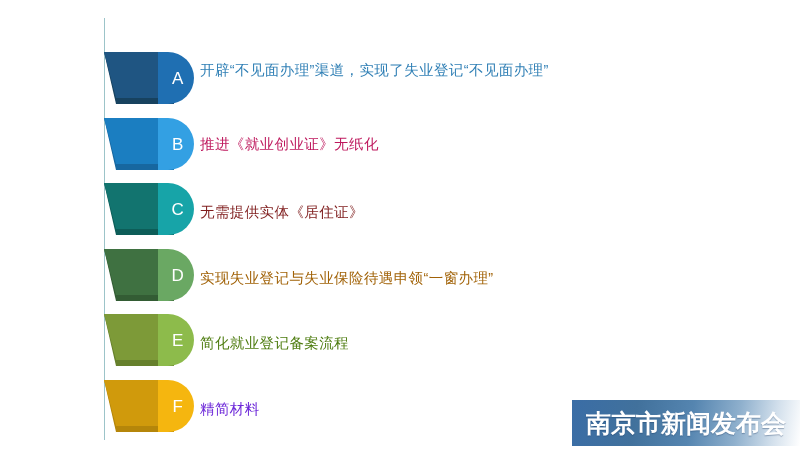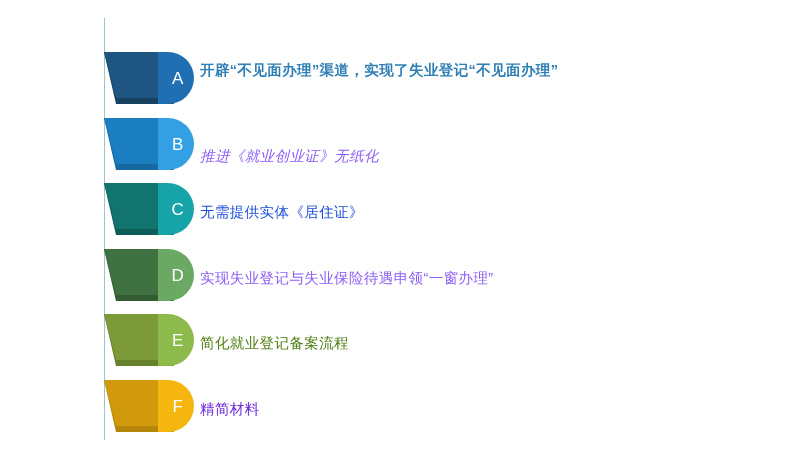--- a/index.html
+++ b/index.html
@@ -179,20 +179,23 @@
             <polygon points="0,0 58,0 70,46 70,52 12,52" fill="#b5860a"></polygon>
             <polygon points="0,0 58,0 70,46 12,46" fill="#d09a0c"></polygon>
           </svg>
         </div>
         <div class="pill" style="background: rgb(245, 182, 15);">
           <span class="letter">F</span>
         </div>
       </div>
     </div>
 
-
-<div class="rowtext" style="top: 58px; color: rgb(47, 127, 181); font-weight: bold;">开辟“不见面办理”渠道，实现了失业登记“不见面办理”</div>
-    <div class="rowtext" style="top: 144px; color: #8b5cf6; font-style: italic;">推进《就业创业证》无纸化</div>
-    <div class="rowtext" style="top: 200px; color: #1d4ed8;">无需提供实体《居住证》</div>
-    <div class="rowtext" style="top: 266px; color: #8b5cf6;">实现失业登记与失业保险待遇申领“一窗办理”</div>
+  <div id="watermark">
+    <span class="wmtext">南京市新闻发布会</span>
+  </div>
+
+<div class="rowtext" style="top: 58px; color: rgb(47, 127, 181);">开辟“不见面办理”渠道，实现了失业登记“不见面办理”</div>
+    <div class="rowtext" style="top: 132px; color: #be185d;">推进《就业创业证》无纸化</div>
+    <div class="rowtext" style="top: 200px; color: #7f1d1d;">无需提供实体《居住证》</div>
+    <div class="rowtext" style="top: 266px; color: #a16207;">实现失业登记与失业保险待遇申领“一窗办理”</div>
     <div class="rowtext" style="top: 331px; color: #4d7c0f;">简化就业登记备案流程</div>
     <div class="rowtext" style="top: 397px; color: #6d28d9;">精简材料</div>
   </div>
 
 </body></html>

